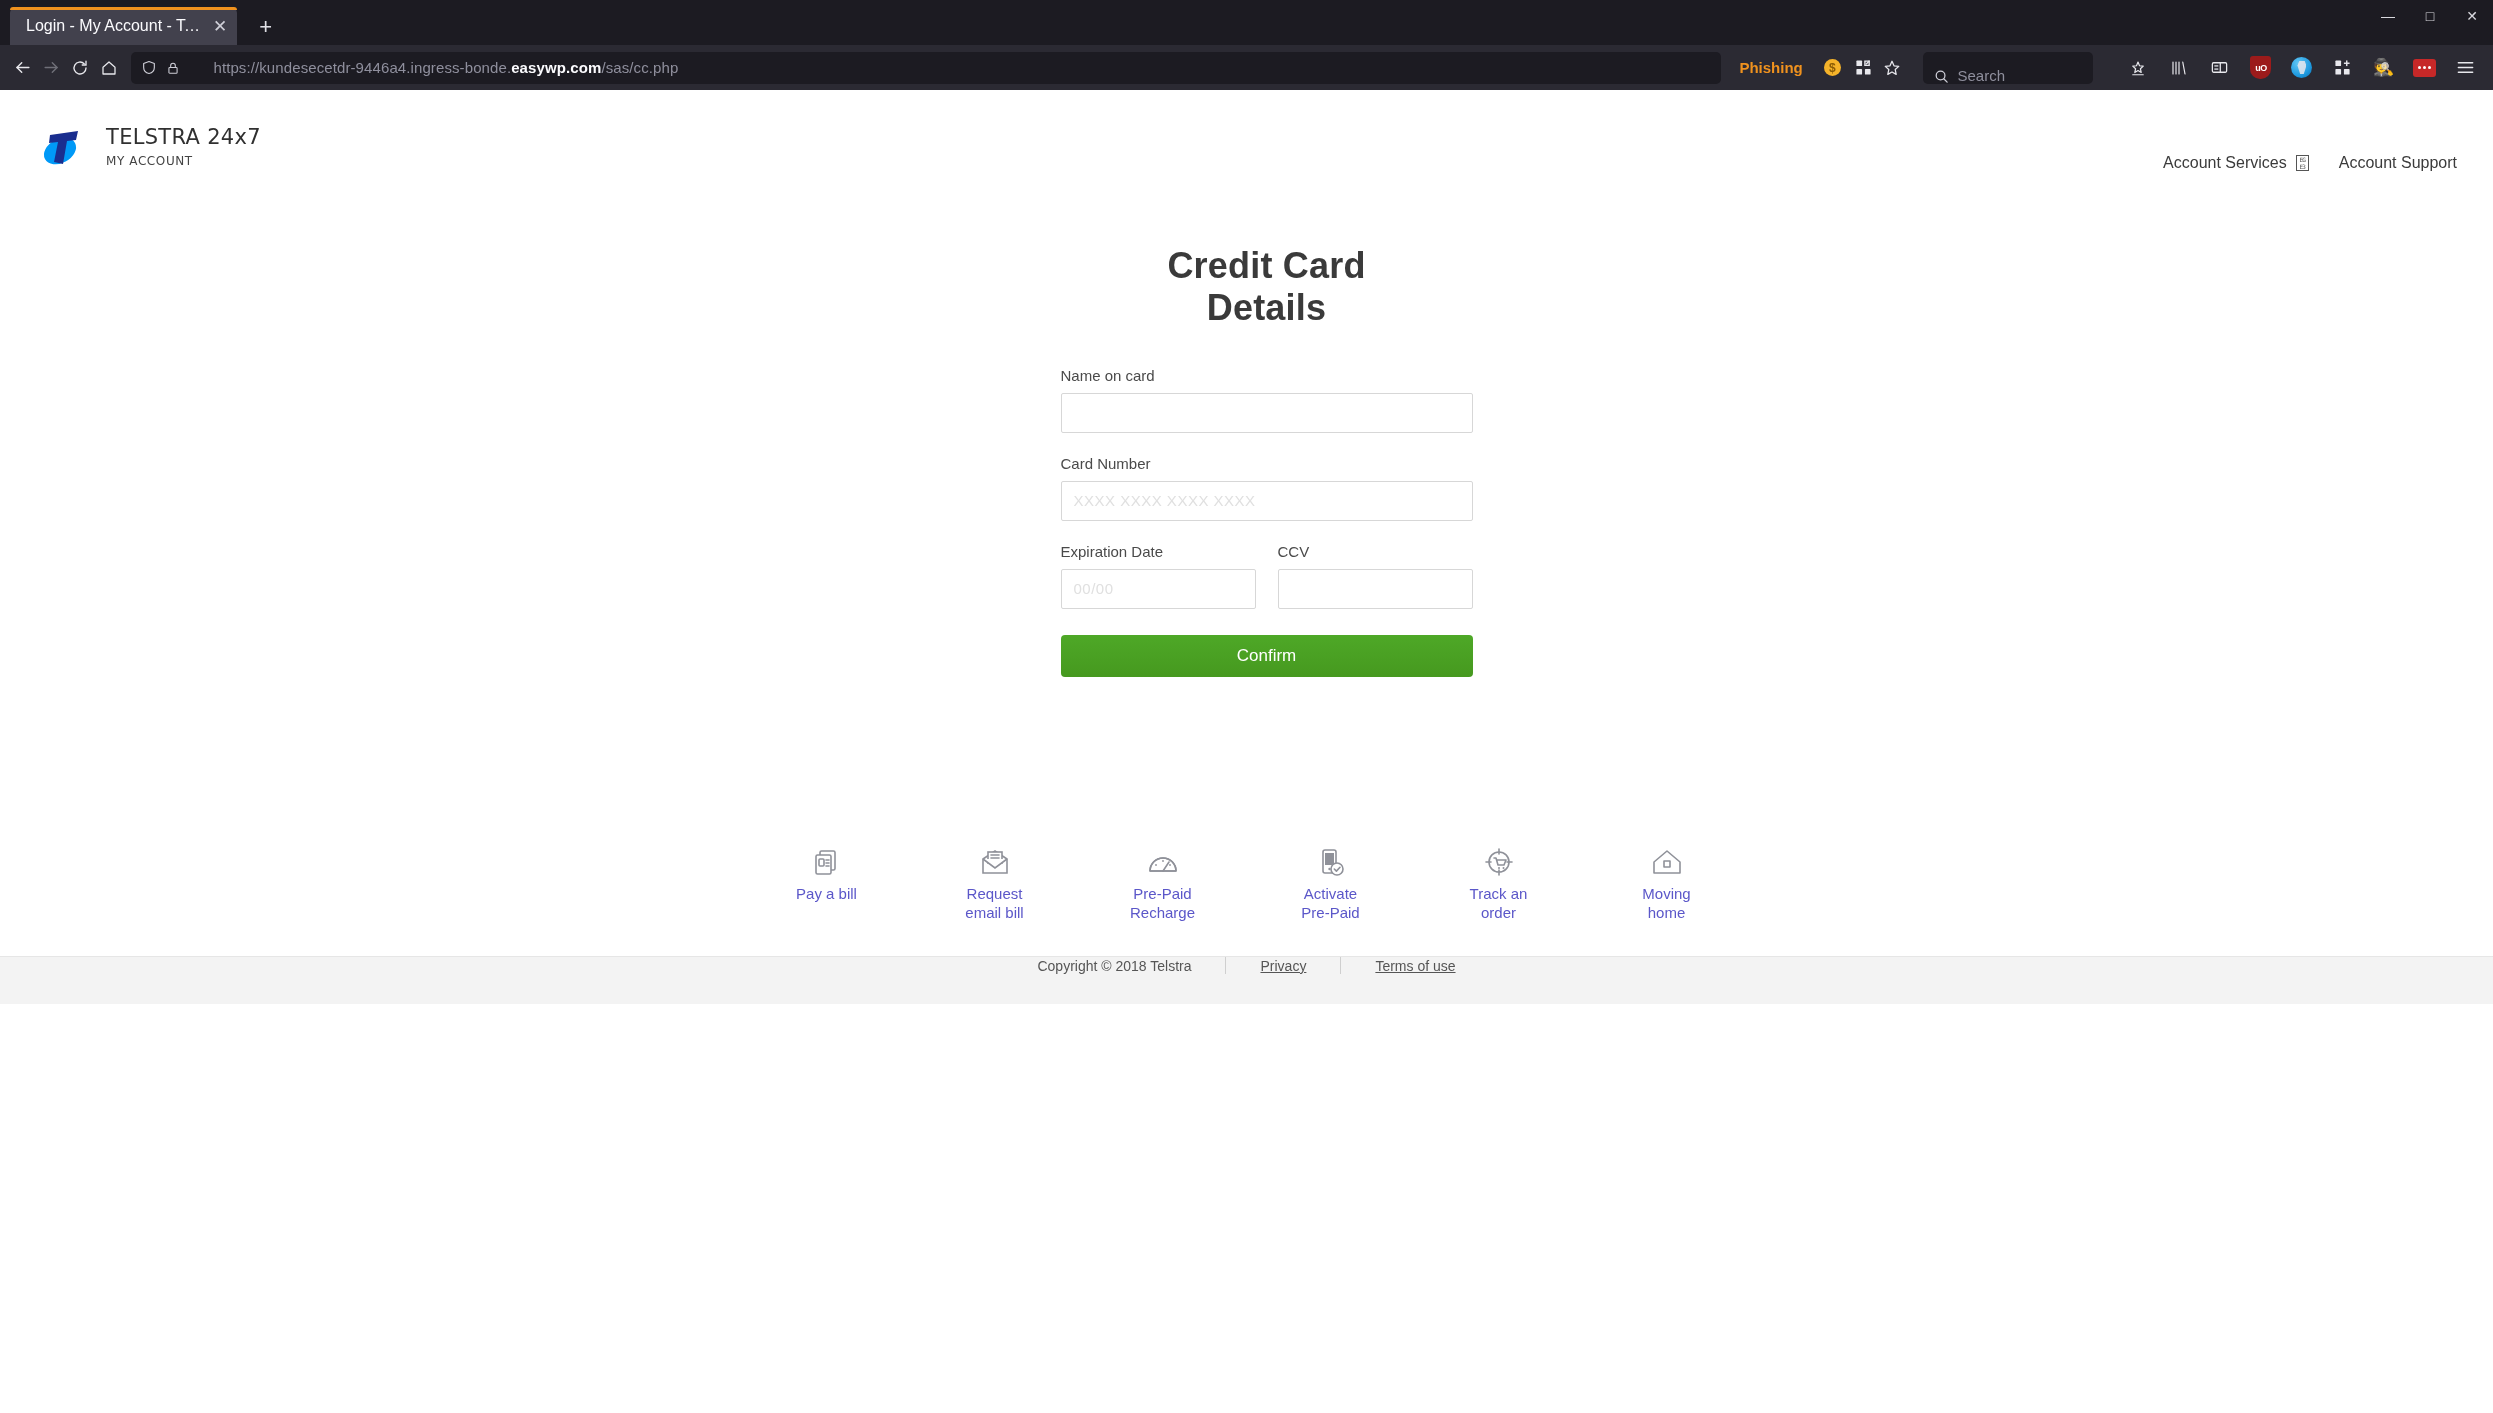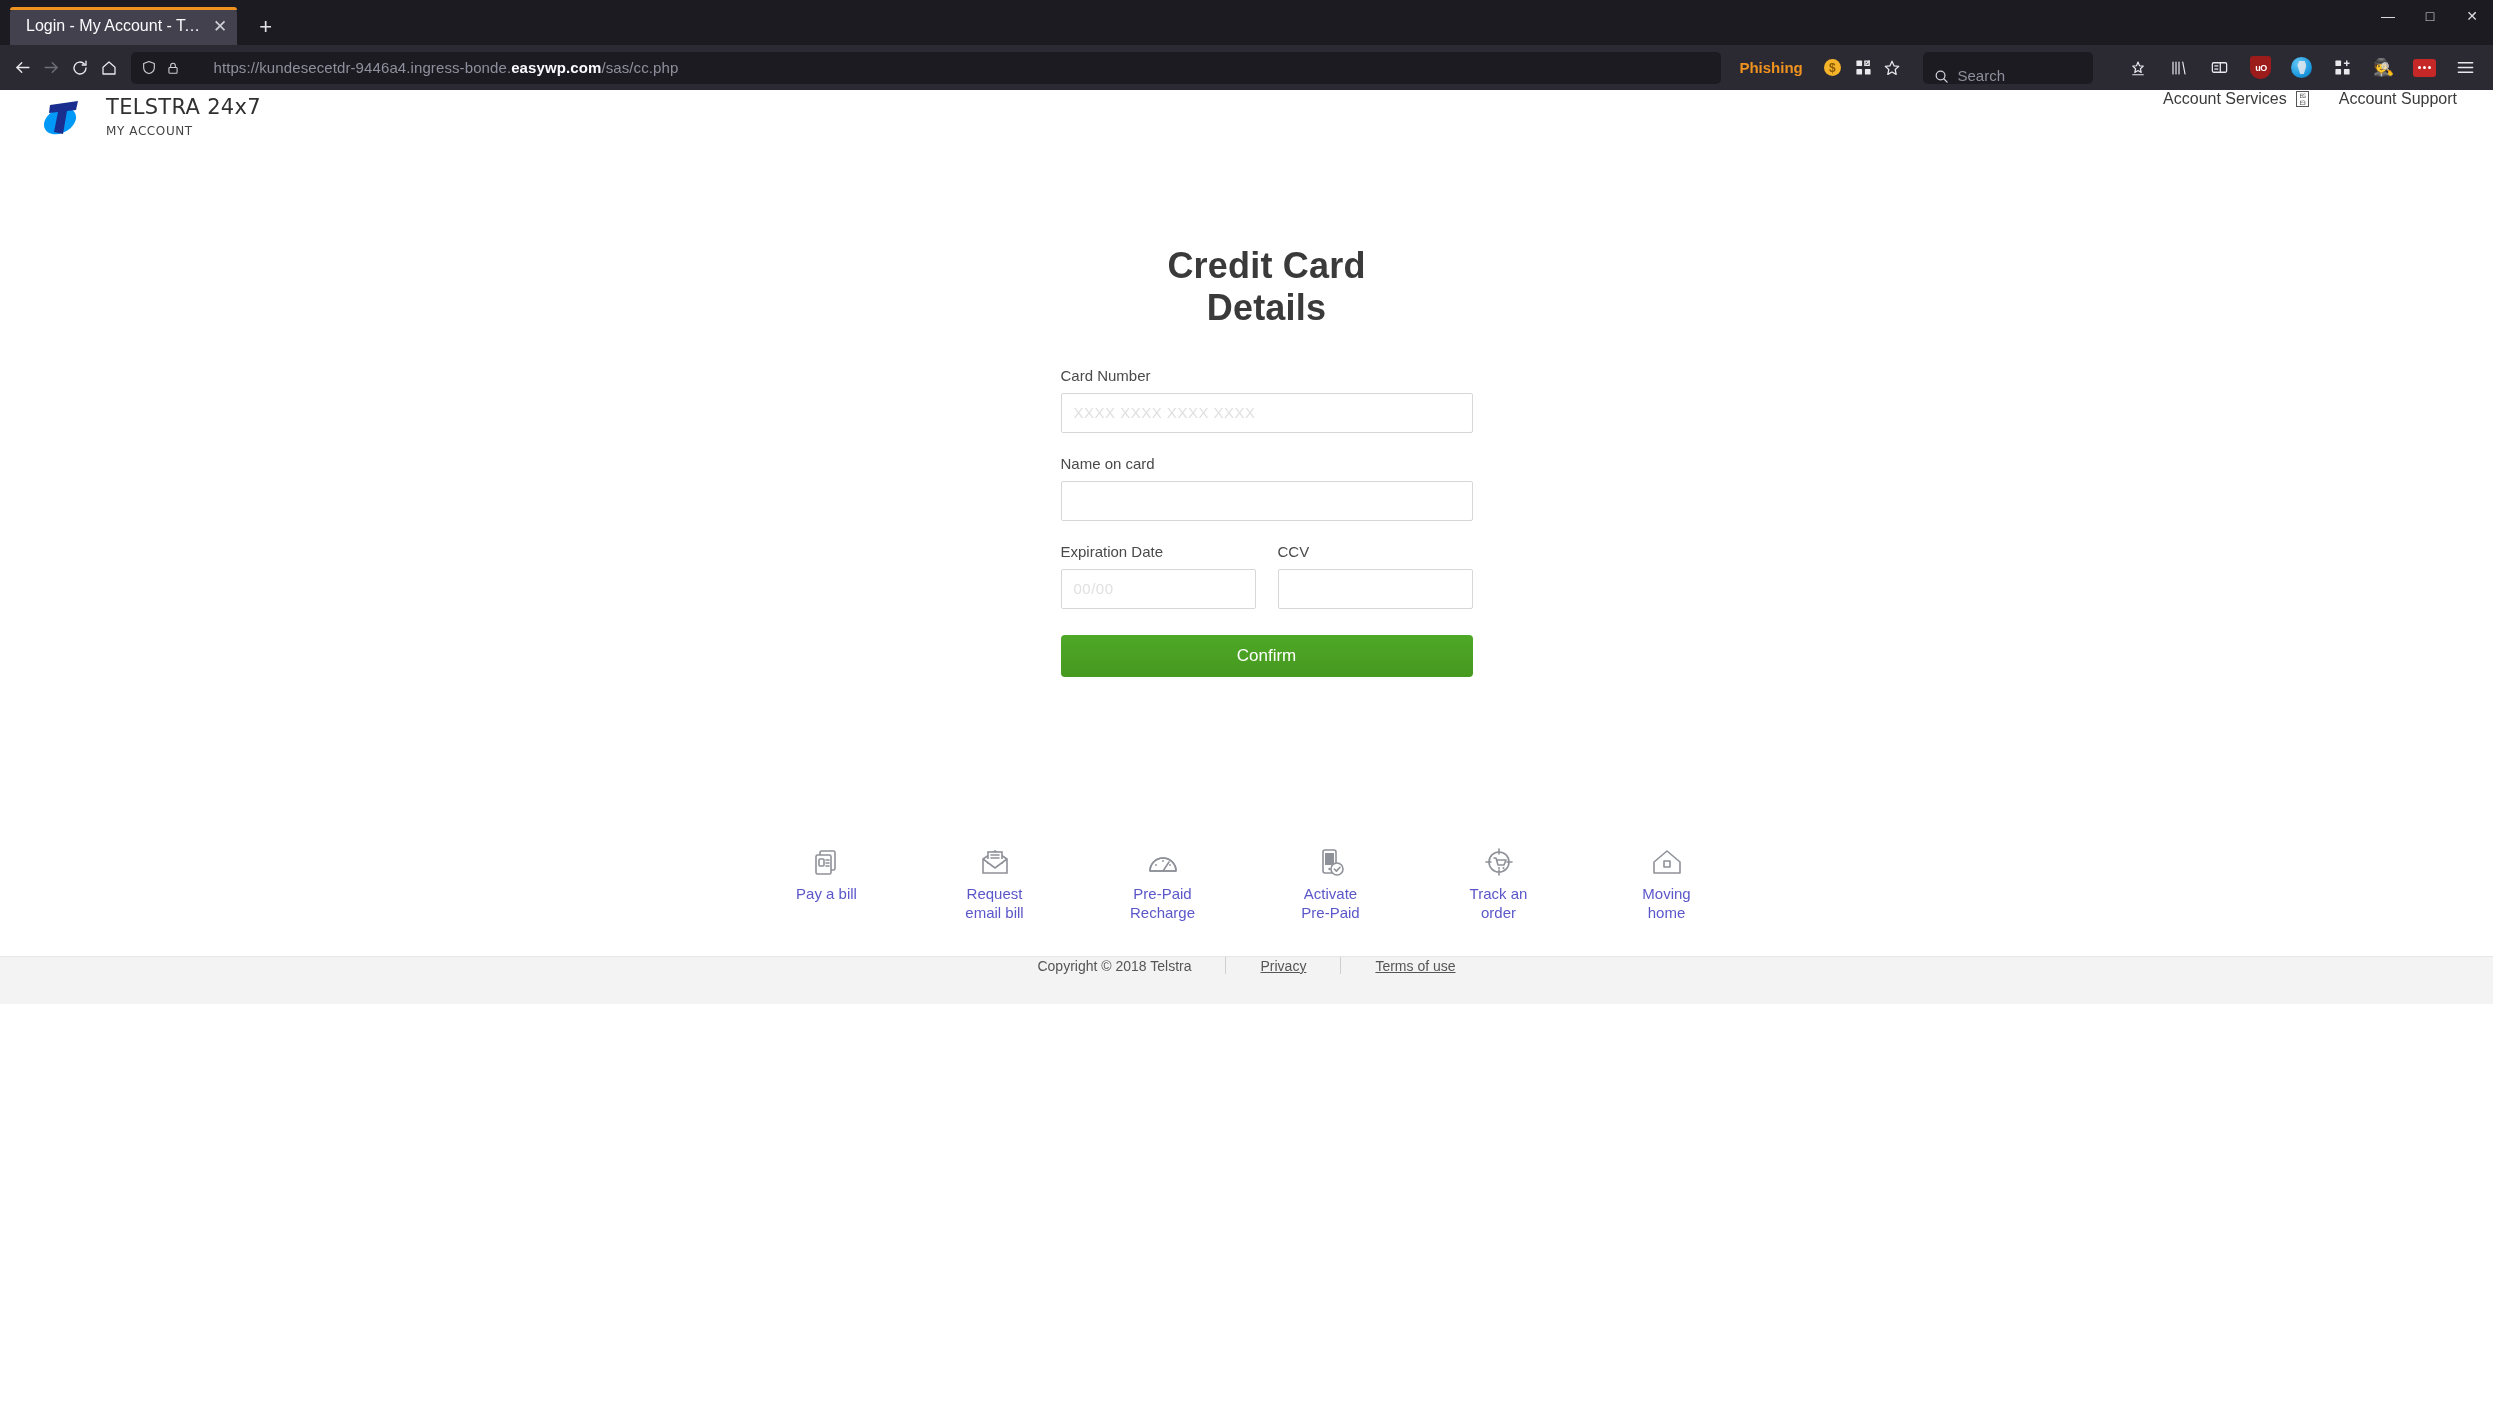--- a/index.html
+++ b/index.html
@@ -168,22 +168,22 @@
   }
   .ext-dots i { width: 3px; height: 3px; background: #fff; border-radius: 50%; display: block; }
   .ext-person { font-size: 17px; line-height: 1; }
 
   
   .page { width: 2493px; background: #fff; }
 
   .site-header {
     height: 90px;
     display: flex;
-    align-items: flex-start;
-    padding: 0 36px;
+    align-items: flex-end;
+    padding: 8px 36px;
     background: #fff;
   }
   .brand { display: flex; align-items: center; gap: 18px; }
   .logo { width: 52px; height: 52px; position: relative; flex: 0 0 auto; }
   .brand-text { display: flex; flex-direction: column; gap: 5px; }
   .brand-title {
     font-size: 21px; color: #303030; letter-spacing: .3px;
     font-family: "DejaVu Sans", sans-serif;
   }
   .brand-sub {
@@ -463,27 +463,27 @@
   </div>
 
   <div class="content">
     <div class="form-card">
       <h1 class="form-title">
         <span>Credit Card</span><br>
         <span>Details</span>
       </h1>
 
       <div class="field">
+        <label class="field-label">Name on card</label>
+        <input class="input" type="text" value="" placeholder="" style="">
+      </div>
+
+      <div class="field">
         <label class="field-label">Card Number</label>
         <input class="input" type="text" value="" placeholder="XXXX XXXX XXXX XXXX" style="">
-      </div>
-
-      <div class="field">
-        <label class="field-label">Name on card</label>
-        <input class="input" type="text" value="" placeholder="" style="">
       </div>
 
       <div class="row2">
         <div class="col">
           <label class="field-label">Expiration Date</label>
           <input class="input" type="text" value="" placeholder="00/00" style="">
         </div>
         <div class="col">
           <label class="field-label">CCV</label>
           <input class="input" type="text" value="" placeholder="" style="">

